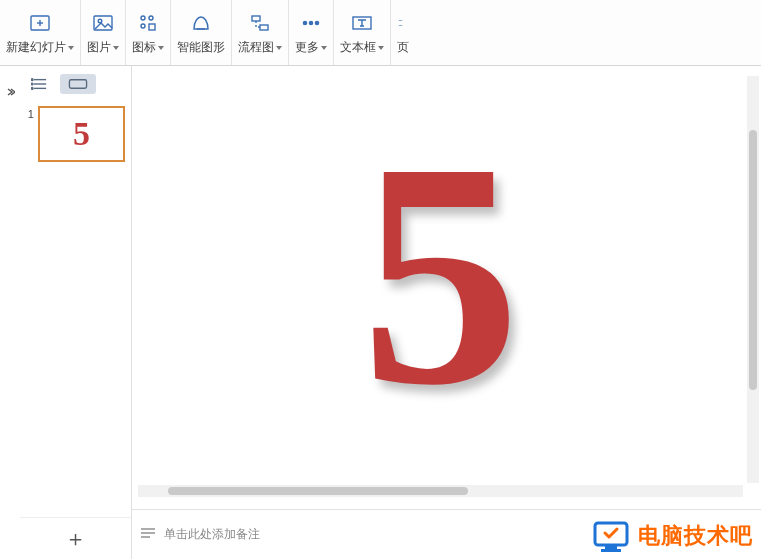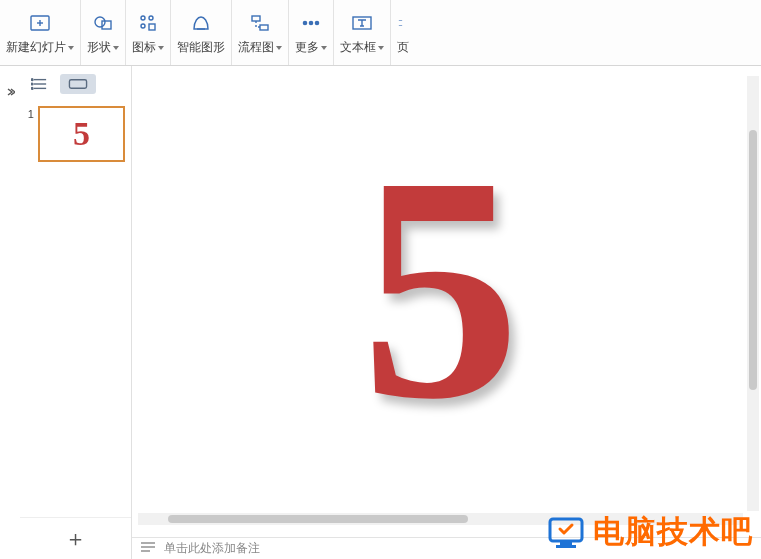--- a/index.html
+++ b/index.html
@@ -35,56 +35,57 @@
 
   .main { flex: 1; display: flex; flex-direction: column; position: relative; }
   .canvas-wrap { flex: 1; position: relative; background: #fff; }
   .slide-canvas { position: absolute; top: 10px; left: 6px; right: 18px; bottom: 26px; background: #fff; }
   .big-five { position: absolute; left: 50%; top: 50%; transform: translate(-50%,-52%); font-family: "Times New Roman", serif; font-weight: 700; font-size: 320px; line-height: 1; color: #c23b3b; text-shadow: 6px 8px 10px rgba(0,0,0,0.25); background-image: radial-gradient(circle at 2px 2px, rgba(255,255,255,0.95) 1.2px, transparent 1.6px); background-size: 5px 5px; -webkit-background-clip: text; background-clip: text; }
   .vscroll { position: absolute; top: 10px; right: 2px; width: 12px; bottom: 26px; background: #f1f1f1; }
   .vthumb { position: absolute; top: 54px; left: 2px; right: 2px; height: 260px; background: #c9c9c9; border-radius: 4px; }
   .hscroll { position: absolute; left: 6px; right: 18px; bottom: 12px; height: 12px; background: #f1f1f1; }
   .hthumb { position: absolute; left: 30px; top: 2px; bottom: 2px; width: 300px; background: #c9c9c9; border-radius: 4px; }
 
-  .notes-bar { height: 22px; display: flex; align-items: center; gap: 8px; padding: 0 8px; border-top: 1px solid #e3e3e3; color: #888; }
+  .notes-bar { height: 50px; display: flex; align-items: center; gap: 8px; padding: 0 8px; border-top: 1px solid #e3e3e3; color: #888; }
   .notes-icon svg { width: 16px; height: 12px; stroke: #888; fill: none; stroke-width: 1.4; }
 
   .watermark { position: absolute; right: 8px; bottom: 6px; display: flex; align-items: center; gap: 6px; pointer-events: none; }
   .watermark svg { width: 42px; height: 34px; }
-  .watermark-text { font-family: "Microsoft YaHei", sans-serif; font-weight: 700; font-size: 31px; color: #ff6a00; letter-spacing: 1px; }
+  .watermark-text { font-family: "Microsoft YaHei", sans-serif; font-weight: 700; font-size: 22px; color: #ff6a00; letter-spacing: 1px; }
 </style>
 </head>
 <body>
 
 <div class="ribbon">
 
   <div class="ribbon-group">
     <svg class="ribbon-icon" viewBox="0 0 24 24">
         <rect x="3" y="5" width="18" height="14" rx="1"></rect>
         <line x1="12" y1="9" x2="12" y2="15"></line>
         <line x1="9" y1="12" x2="15" y2="12"></line>
       </svg>
     <div class="ribbon-label">
         <span>新建幻灯片</span>
         <span class="caret"></span>
       </div>
   </div>
 
 
-
-  <div class="ribbon-group">
-    <svg class="ribbon-icon" viewBox="0 0 24 24">
-        <circle cx="9" cy="11" r="5"></circle>
-        <rect x="11" y="10" width="9" height="8"></rect>
-      </svg>
-    <div class="ribbon-label">
-        <span>形状</span>
-        <span class="caret"></span>
-      </div>
-  </div>
+  <div class="ribbon-group">
+    <svg class="ribbon-icon" viewBox="0 0 24 24">
+        <rect x="3" y="5" width="18" height="14" rx="1"></rect>
+        <circle cx="9" cy="10" r="1.8"></circle>
+        <path d="M4 18 L10 12 L14 16 L17 13 L21 17"></path>
+      </svg>
+    <div class="ribbon-label">
+        <span>图片</span>
+        <span class="caret"></span>
+      </div>
+  </div>
+
 
   <div class="ribbon-group">
     <svg class="ribbon-icon" viewBox="0 0 24 24">
         <circle cx="7" cy="7" r="2"></circle>
         <circle cx="15" cy="7" r="2"></circle>
         <circle cx="7" cy="15" r="2"></circle>
         <rect x="13" y="13" width="6" height="6"></rect>
       </svg>
     <div class="ribbon-label">
         <span>图标</span>

